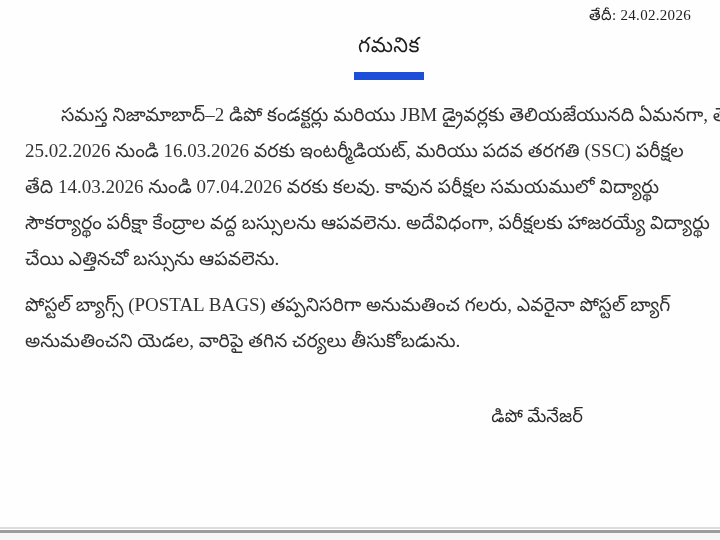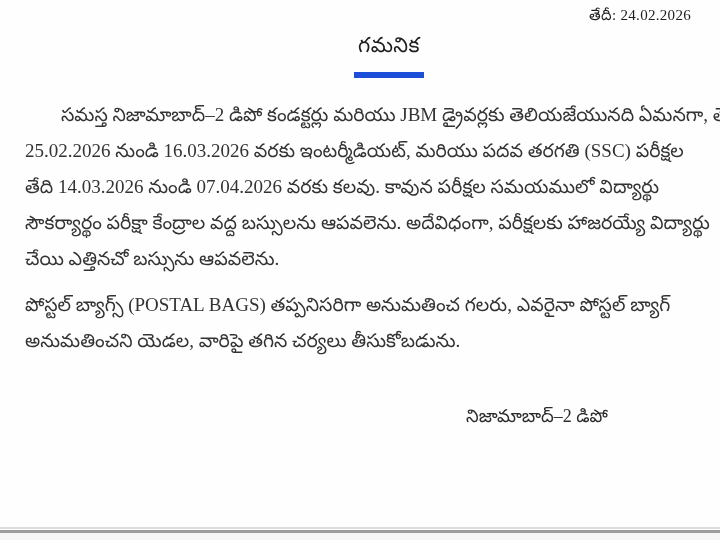--- a/index.html
+++ b/index.html
@@ -32,21 +32,21 @@
     top: 33px;
     left: 0;
     width: 778px;
     text-align: center;
   }
   .title {
     display: inline-block;
     font-size: 21px;
     color: #1d1d1d;
     padding: 0 4px 10px 4px;
-    border-bottom: 6px solid #1d4ed8;
+    border-bottom: 8px solid #1d4ed8;
     letter-spacing: 0.5px;
   }
   .body-text {
     position: absolute;
     left: 25px;
     width: 778px;
     font-size: 19px;
     line-height: 36px;
     color: #333;
   }
@@ -104,20 +104,20 @@
     <div class="line">సౌకర్యార్థం పరీక్షా కేంద్రాల వద్ద బస్సులను ఆపవలెను. అదేవిధంగా, పరీక్షలకు హాజరయ్యే విద్యార్థు</div>
     <div class="line">చేయి ఎత్తినచో బస్సును ఆపవలెను.</div>
   </div>
 
   <div class="body-text para2">
     <div class="line">పోస్టల్ బ్యాగ్స్ (POSTAL BAGS) తప్పనిసరిగా అనుమతించ గలరు, ఎవరైనా పోస్టల్ బ్యాగ్</div>
     <div class="line">అనుమతించని యెడల, వారిపై తగిన చర్యలు తీసుకోబడును.</div>
   </div>
 
   <div class="signature">
-    <div>నిజామాబాద్–2 డిపో</div>
+    <div>డిపో మేనేజర్</div>
   </div>
 
   <div class="scan-rule-light"></div>
   <div class="scan-rule-dark"></div>
   <div class="scan-foot"></div>
 
 </div>
 
 </body></html>

